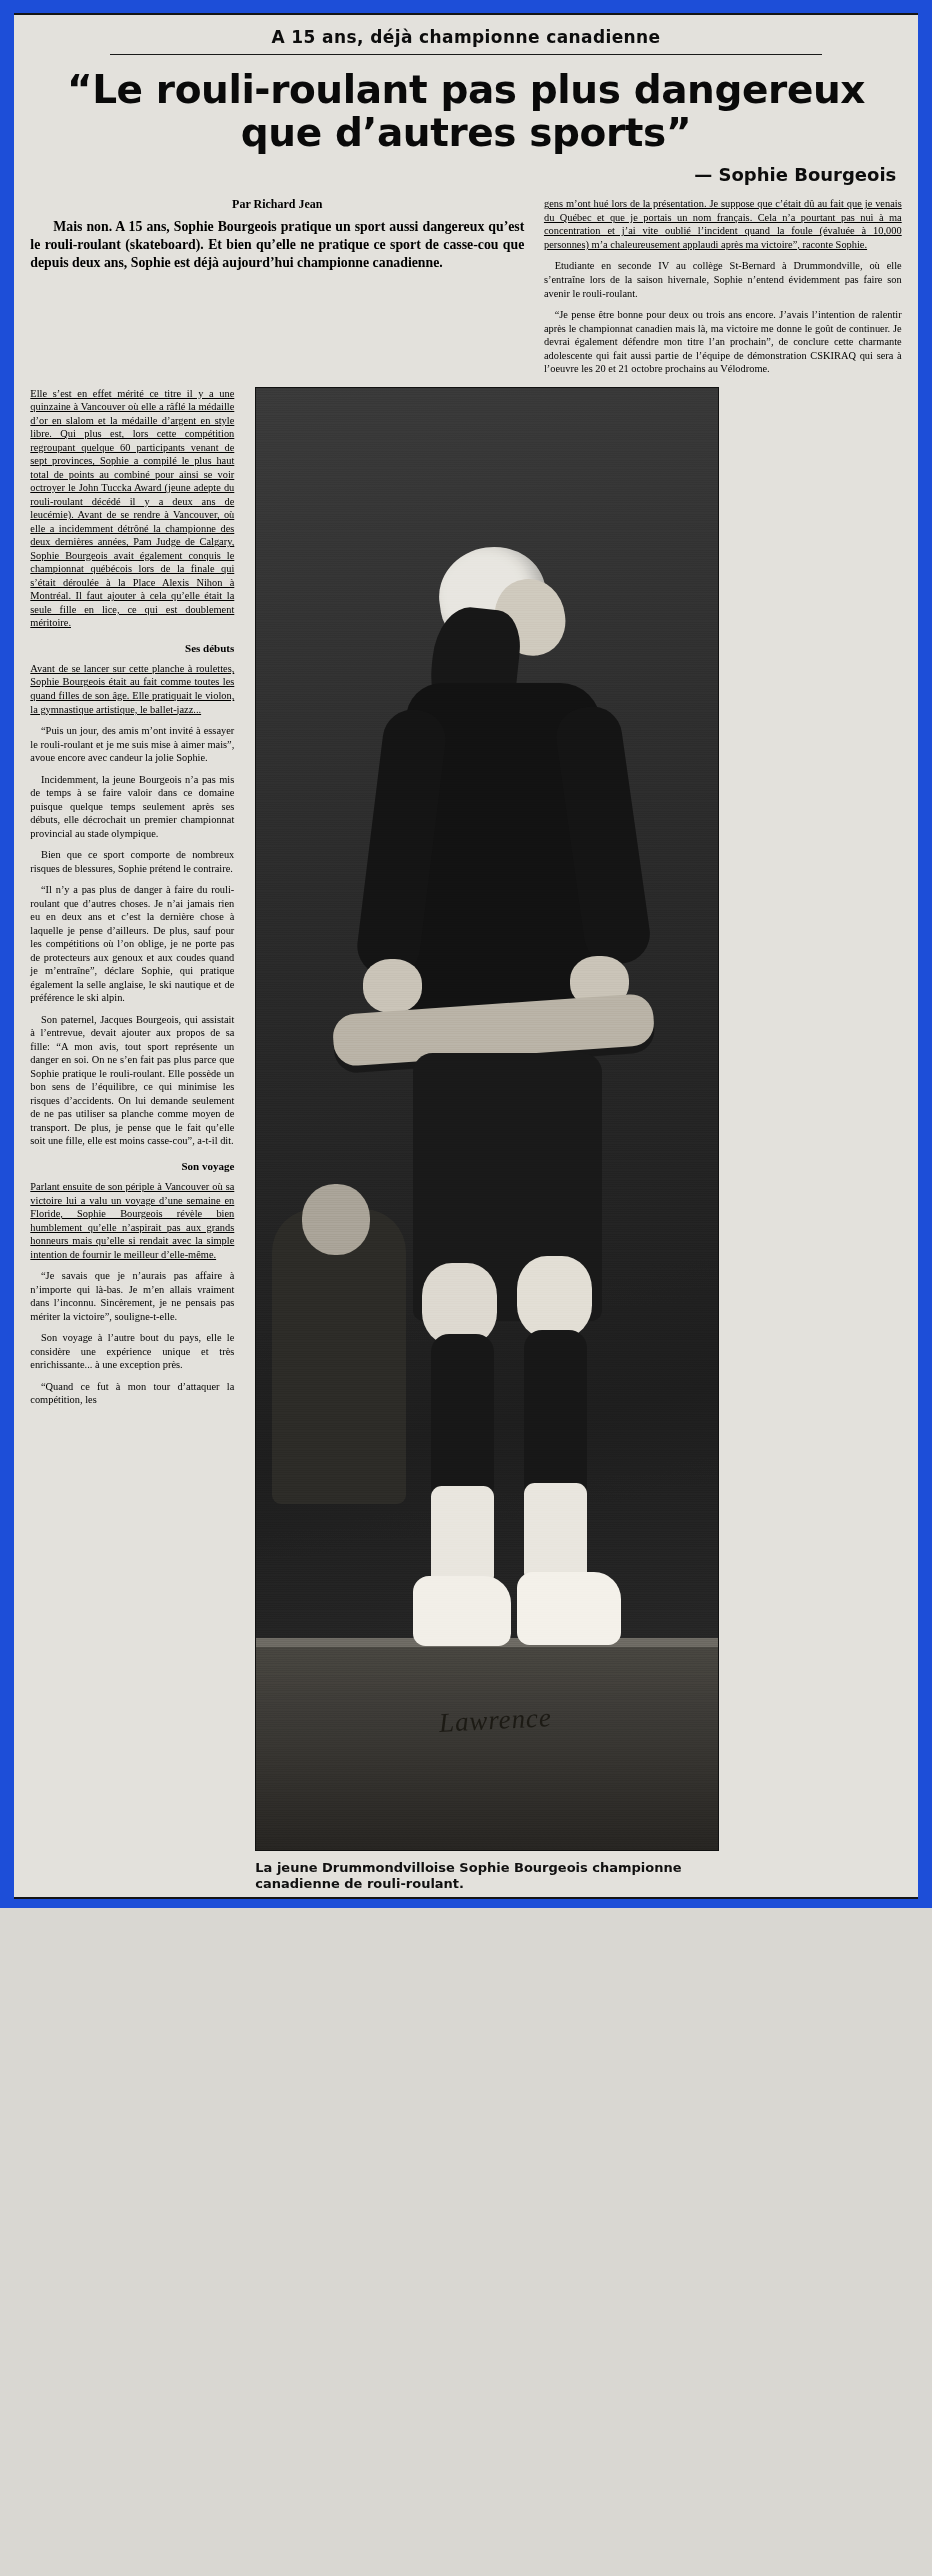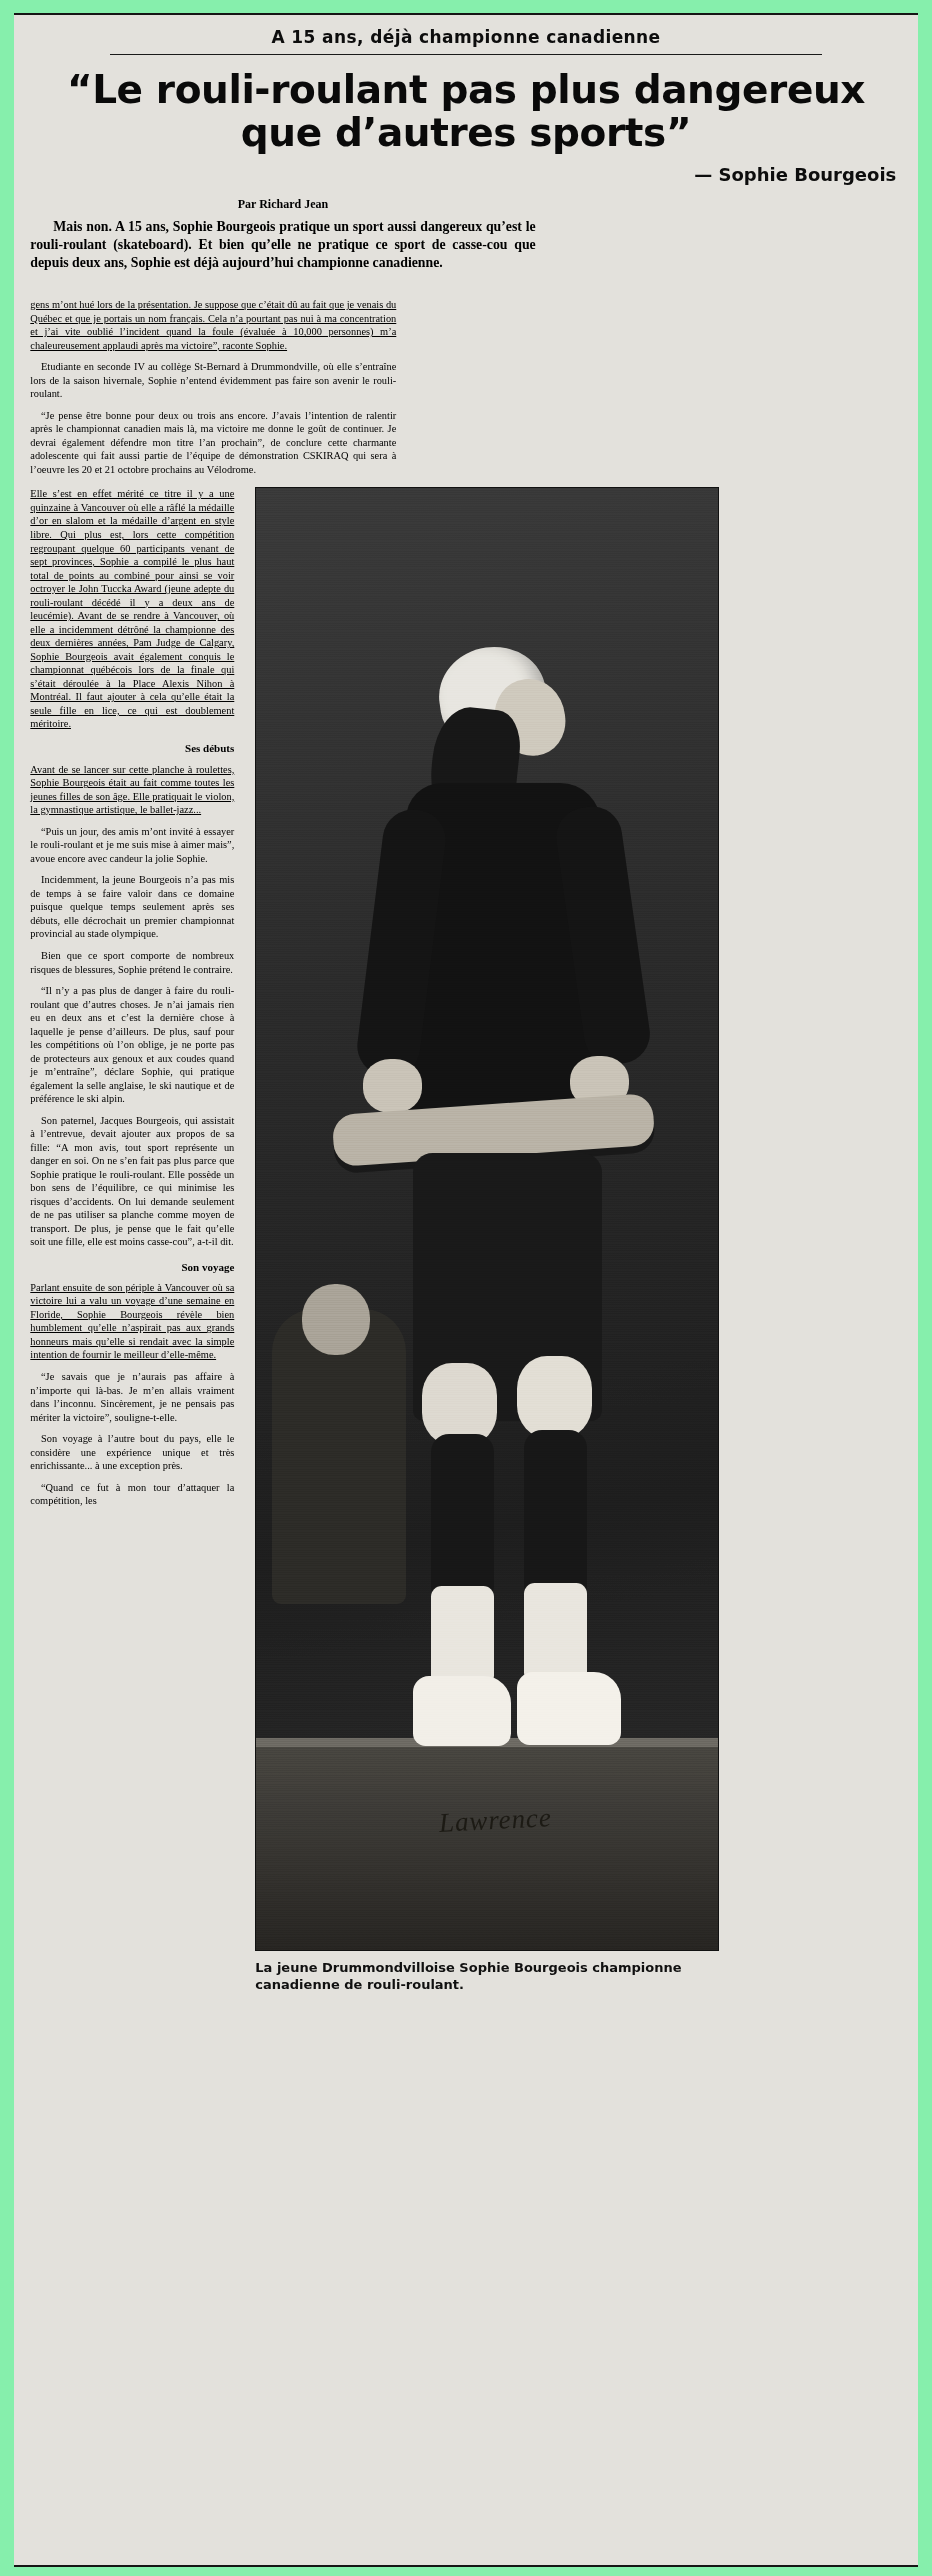--- a/index.html
+++ b/index.html
@@ -6,22 +6,22 @@
   html, body { margin: 0; padding: 0; }
   body {
     width: 932px;
     background: #d9d7d2;
     font-family: "Liberation Serif", serif;
     color: #000;
   }
   .page {
     position: relative;
     width: 932px;
-    height: 2576px;
-    background: #86efac;
+    height: 1908px;
+    background: #1d4ed8;
     padding: 12.5px 14.3px 9px 14.3px;
     overflow: hidden;
   }
   .paper {
     position: relative;
     width: 100%;
     height: 100%;
     background: #e3e1dc;
     border-top: 2.7px solid #151515;
     border-bottom: 2.7px solid #151515;
@@ -58,21 +58,20 @@
     font-weight: bold;
     font-size: 18px;
     margin: 5.4px 5.4px 12.5px 0;
     color: #0d0d0d;
   }
   
   .intro-wrap {
     display: flex;
     gap: 19.6px;
     align-items: flex-start;
-    flex-direction: column;
   }
   .intro-left { width: 58%; }
   .intro-right { width: 42%; }
 
   .author {
     text-align: center;
     font-family: "Liberation Serif", serif;
     font-weight: bold;
     font-size: 12px;
     margin: 0 0 5.4px 0;
@@ -340,21 +339,21 @@
       </div>
     </div>
 
     <div class="body-wrap">
 
       <div class="col col-text">
         <p class="noindent">Elle s’est en effet mérité ce titre il y a une quinzaine à Vancouver où elle a râflé la médaille d’or en slalom et la médaille d’argent en style libre. Qui plus est, lors cette compétition regroupant quelque 60 participants venant de sept provinces, Sophie a compilé le plus haut total de points au combiné pour ainsi se voir octroyer le John Tuccka Award (jeune adepte du rouli-roulant décédé il y a deux ans de leucémie). Avant de se rendre à Vancouver, où elle a incidemment détrôné la championne des deux dernières années, Pam Judge de Calgary, Sophie Bourgeois avait également conquis le championnat québécois lors de la finale qui s’était déroulée à la Place Alexis Nihon à Montréal. Il faut ajouter à cela qu’elle était la seule fille en lice, ce qui est doublement méritoire.</p>
 
         <div class="subhead">Ses débuts</div>
 
-        <p class="noindent">Avant de se lancer sur cette planche à roulettes, Sophie Bourgeois était au fait comme toutes les jeunes filles de son âge. Elle pratiquait le violon, la gymnastique artistique, le ballet-jazz...</p>
+        <p class="noindent">Avant de se lancer sur cette planche à roulettes, Sophie Bourgeois était au fait comme toutes les quand filles de son âge. Elle pratiquait le violon, la gymnastique artistique, le ballet-jazz...</p>
         <p>“Puis un jour, des amis m’ont invité à essayer le rouli-roulant et je me suis mise à aimer mais”, avoue encore avec candeur la jolie Sophie.</p>
         <p>Incidemment, la jeune Bourgeois n’a pas mis de temps à se faire valoir dans ce domaine puisque quelque temps seulement après ses débuts, elle décrochait un premier championnat provincial au stade olympique.</p>
         <p>Bien que ce sport comporte de nombreux risques de blessures, Sophie prétend le contraire.</p>
         <p>“Il n’y a pas plus de danger à faire du rouli-roulant que d’autres choses. Je n’ai jamais rien eu en deux ans et c’est la dernière chose à laquelle je pense d’ailleurs. De plus, sauf pour les compétitions où l’on oblige, je ne porte pas de protecteurs aux genoux et aux coudes quand je m’entraîne”, déclare Sophie, qui pratique également la selle anglaise, le ski nautique et de préférence le ski alpin.</p>
         <p>Son paternel, Jacques Bourgeois, qui assistait à l’entrevue, devait ajouter aux propos de sa fille: “A mon avis, tout sport représente un danger en soi. On ne s’en fait pas plus parce que Sophie pratique le rouli-roulant. Elle possède un bon sens de l’équilibre, ce qui minimise les risques d’accidents. On lui demande seulement de ne pas utiliser sa planche comme moyen de transport. De plus, je pense que le fait qu’elle soit une fille, elle est moins casse-cou”, a-t-il dit.</p>
 
         <div class="subhead">Son voyage</div>
 
         <p class="noindent">Parlant ensuite de son périple à Vancouver où sa victoire lui a valu un voyage d’une semaine en Floride, Sophie Bourgeois révèle bien humblement qu’elle n’aspirait pas aux grands honneurs mais qu’elle si rendait avec la simple intention de fournir le meilleur d’elle-même.</p>
         <p>“Je savais que je n’aurais pas affaire à n’importe qui là-bas. Je m’en allais vraiment dans l’inconnu. Sincèrement, je ne pensais pas mériter la victoire”, souligne-t-elle.</p>

